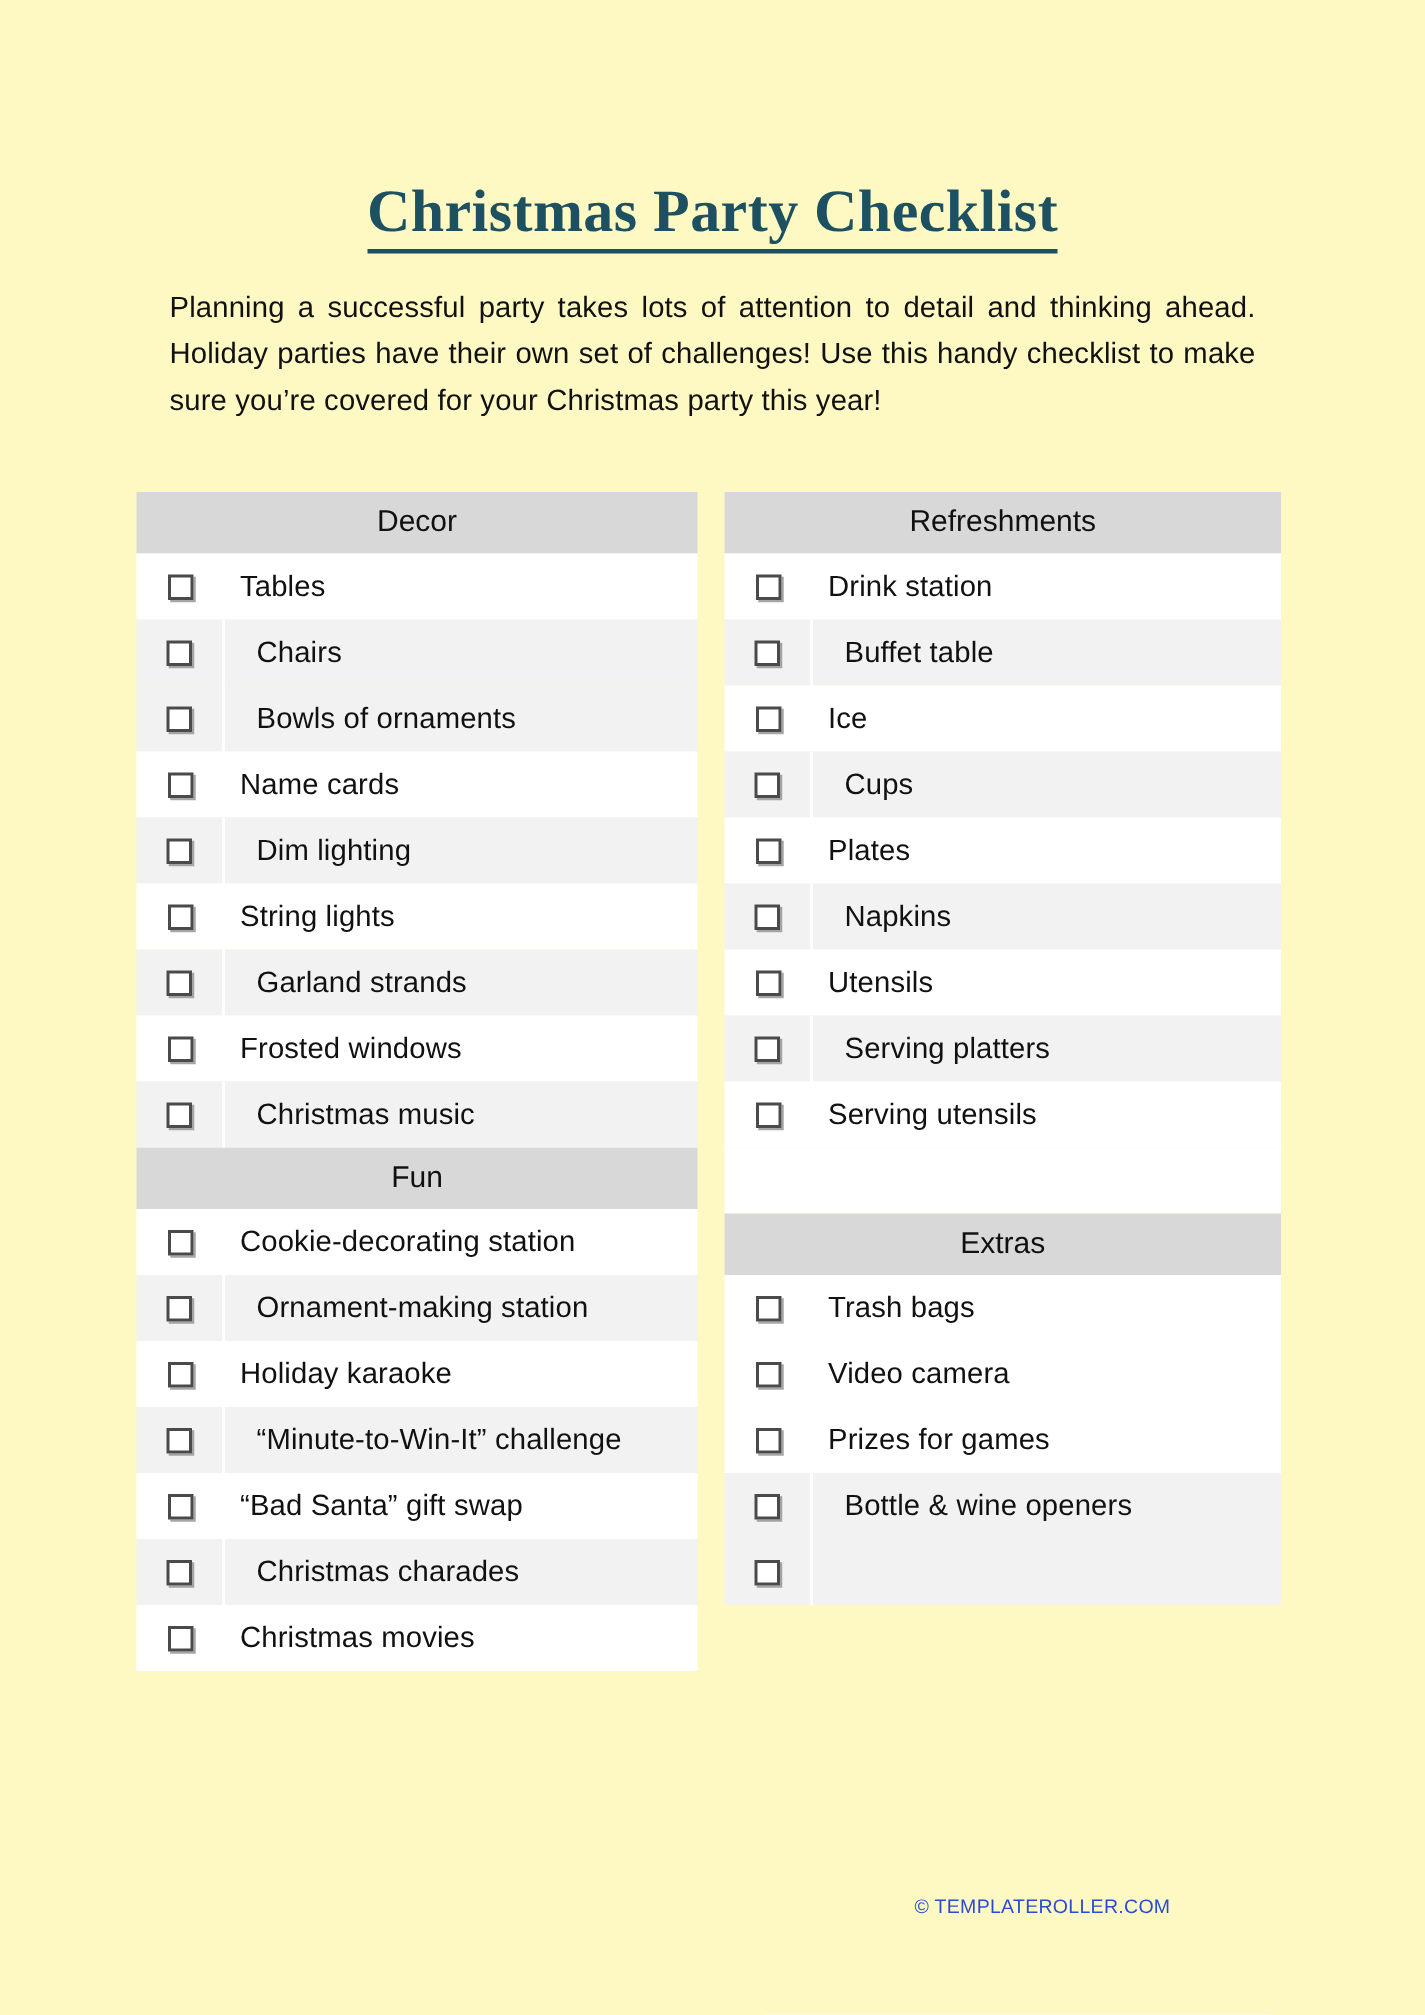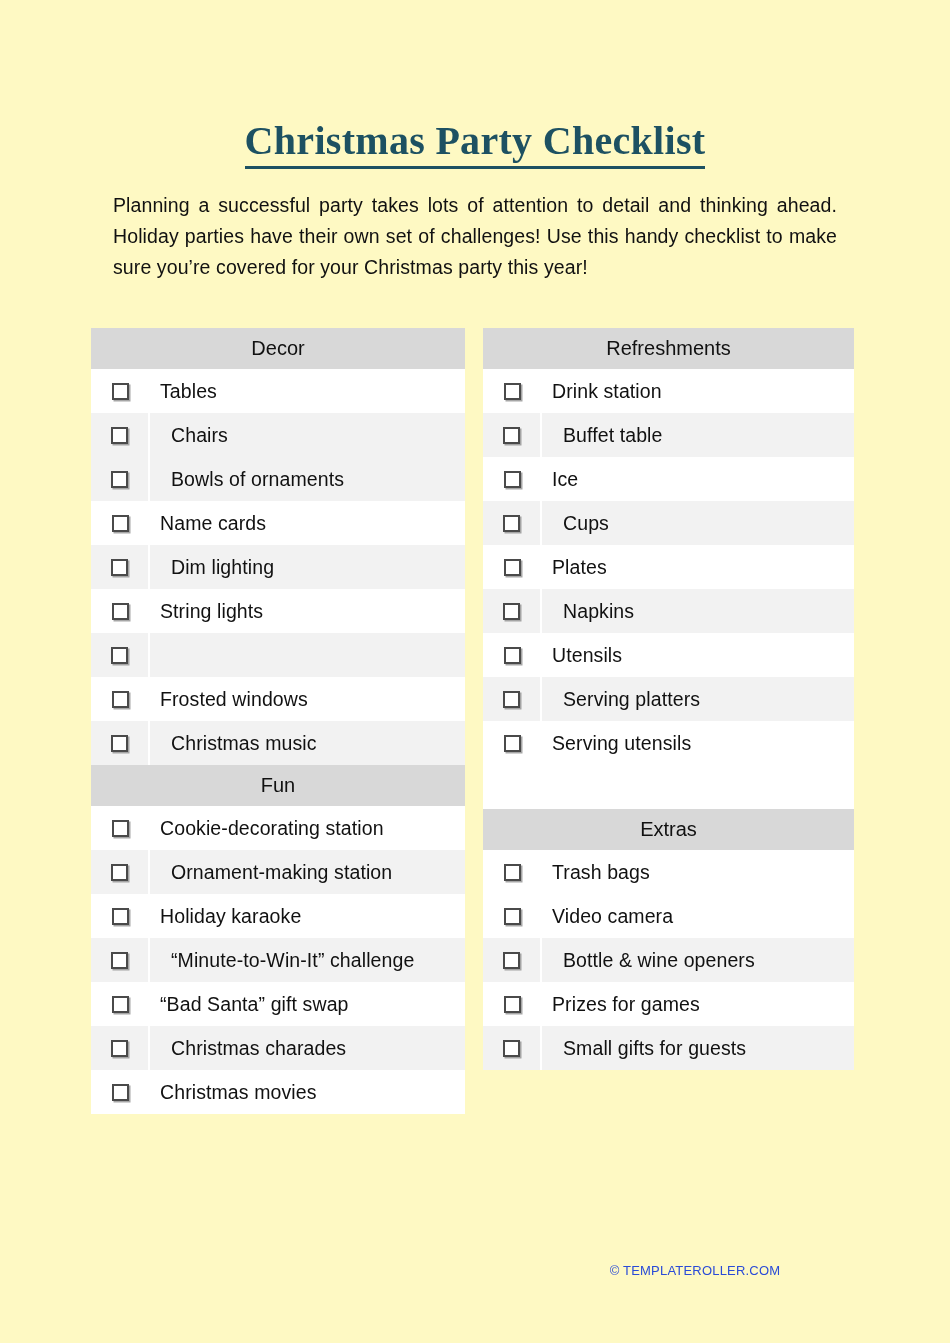--- a/index.html
+++ b/index.html
@@ -195,20 +195,21 @@
           <div class="row">
             <div class="cb-cell">
               <span class="checkbox"></span>
             </div>
             <div class="row-label">String lights</div>
           </div>
           <div class="row alt">
             <div class="cb-cell">
               <span class="checkbox"></span>
             </div>
+            <div class="row-label">Garland strands</div>
           </div>
           <div class="row">
             <div class="cb-cell">
               <span class="checkbox"></span>
             </div>
             <div class="row-label">Frosted windows</div>
           </div>
           <div class="row alt">
             <div class="cb-cell">
               <span class="checkbox"></span>
@@ -334,37 +335,36 @@
               <span class="checkbox"></span>
             </div>
             <div class="row-label">Trash bags</div>
           </div>
           <div class="row">
             <div class="cb-cell">
               <span class="checkbox"></span>
             </div>
             <div class="row-label">Video camera</div>
           </div>
+          <div class="row">
+            <div class="cb-cell">
+              <span class="checkbox"></span>
+            </div>
+            <div class="row-label">Prizes for games</div>
+          </div>
           <div class="row alt">
             <div class="cb-cell">
               <span class="checkbox"></span>
             </div>
             <div class="row-label">Bottle &amp; wine openers</div>
           </div>
-          <div class="row">
-            <div class="cb-cell">
-              <span class="checkbox"></span>
-            </div>
-            <div class="row-label">Prizes for games</div>
-          </div>
-          <div class="row alt">
-            <div class="cb-cell">
-              <span class="checkbox"></span>
-            </div>
-            <div class="row-label">Small gifts for guests</div>
+          <div class="row alt">
+            <div class="cb-cell">
+              <span class="checkbox"></span>
+            </div>
           </div>
         </div>
       </div>
     </div>
 
   <div class="footer">
     <span class="footer-inner">© TEMPLATEROLLER.COM</span>
   </div>
 
 </div>

